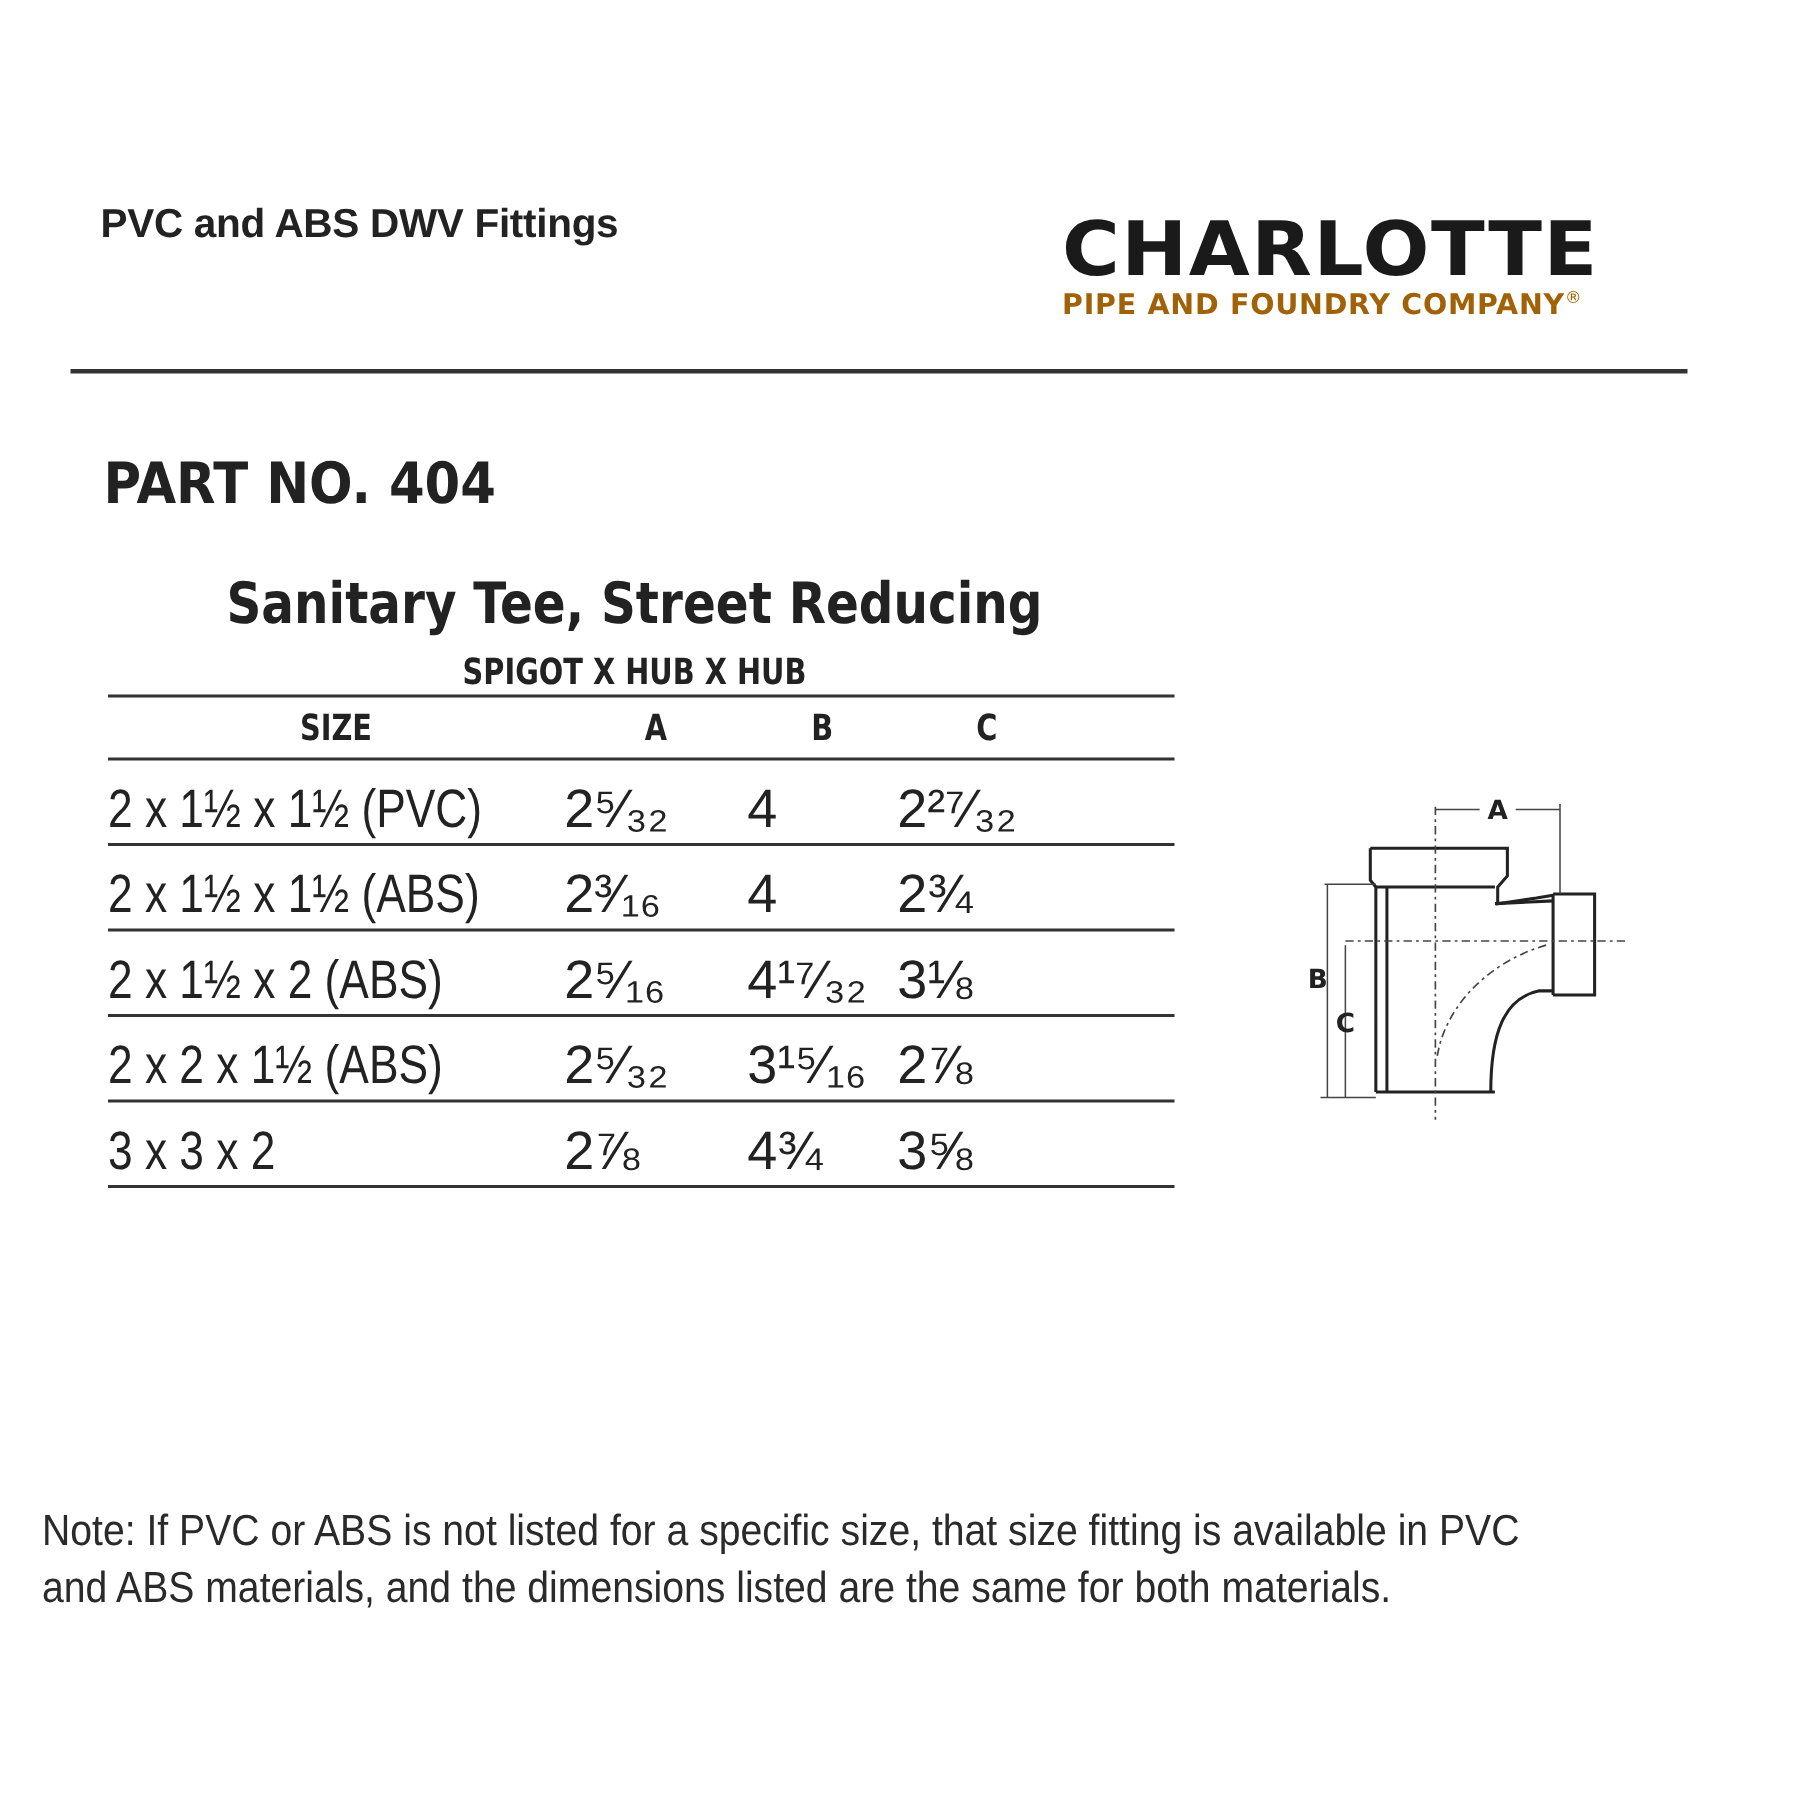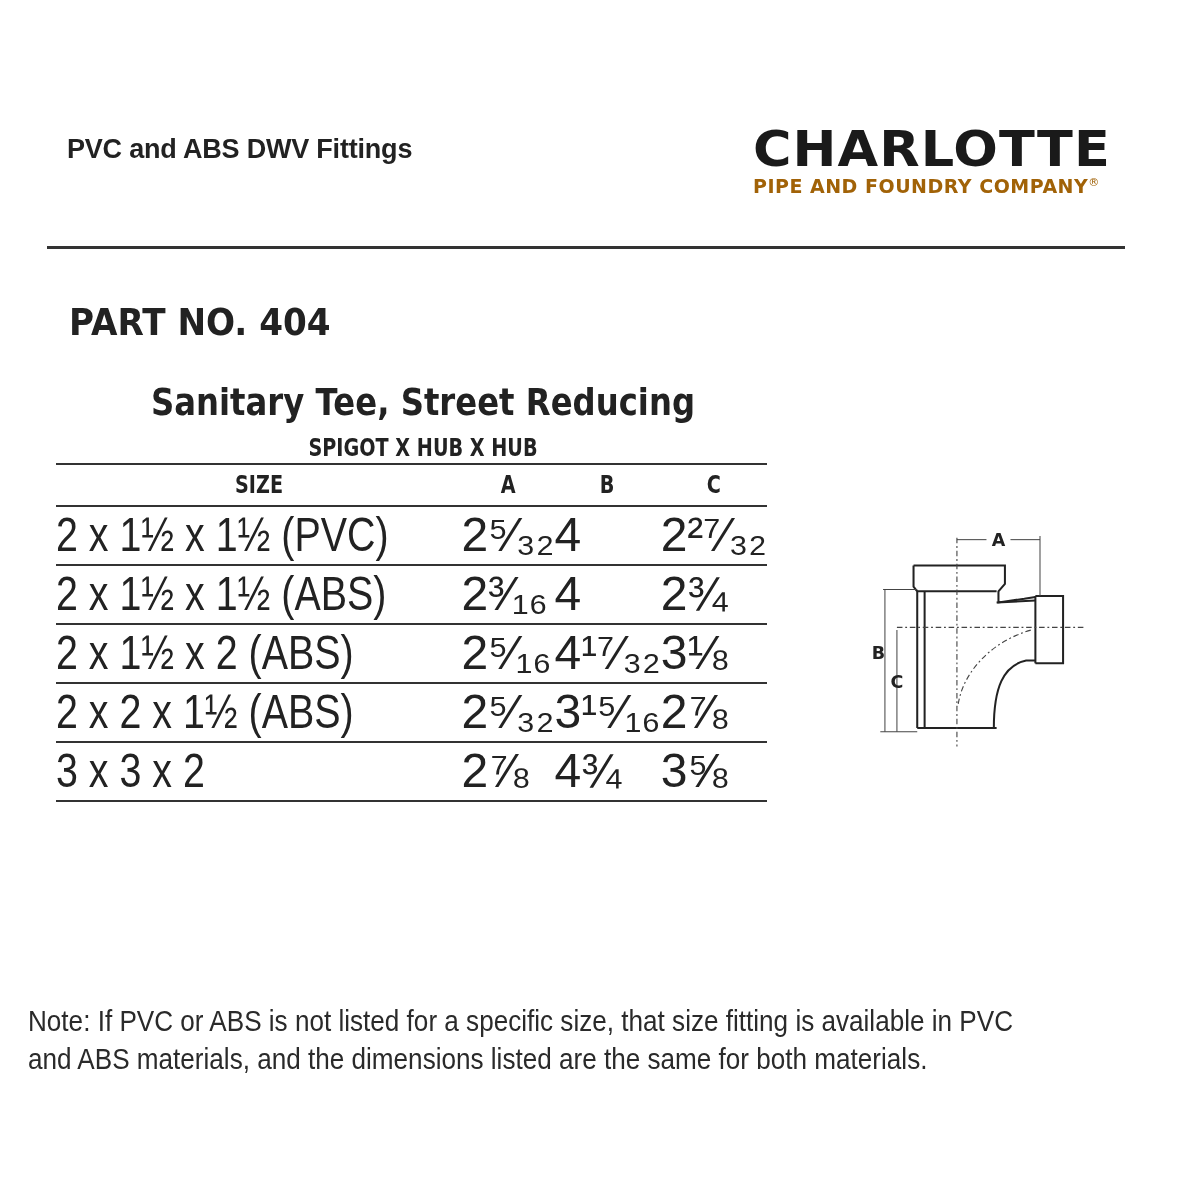--- a/index.html
+++ b/index.html
@@ -1,29 +1,29 @@
 <!DOCTYPE html>
 <html><head>
 <meta charset="utf-8">
 <style>
   html, body { margin:0; padding:0; background:#ffffff; }
   body { width:1200px; height:1200px; position:relative; overflow:hidden; color:#1a1a1a; font-family:"Liberation Sans", sans-serif; }
   .header-left { position:absolute; left:47px; top:134px; font-size:27px; font-weight:bold; letter-spacing:-0.2px; color:#222;margin-left:20px; }
-  .logo { position:absolute; left:708px; top:127px; width:420px;margin-left:45px; }
+  .logo { position:absolute; left:708px; top:144px; width:420px; }
   .logo-main { font-family:"DejaVu Sans", sans-serif; font-weight:bold; font-size:50px; letter-spacing:1px; line-height:44px; color:#1a1a1a; transform:scaleX(1.05); transform-origin:left; }
   .logo-sub { font-family:"DejaVu Sans", sans-serif; font-weight:bold; font-size:19px; letter-spacing:0.5px; margin-top:4px; color:#a16207; }
   .logo-sub sup { font-size:11px; font-weight:normal; }
   .rule { position:absolute; left:47px; top:246px; width:1078px; height:3px; background:#333; }
   .part-no { position:absolute; left:69px; top:300px; font-size:38px; font-weight:bold; color:#222; font-family:"DejaVu Sans", sans-serif; transform:scaleX(0.9); transform-origin:left; }
   .title { position:absolute; left:68px; width:710px; top:380px; text-align:center; font-size:38px; font-weight:bold; color:#222; font-family:"DejaVu Sans", sans-serif; transform:scaleX(0.85); }
   .subtitle { position:absolute; left:68px; width:710px; top:434px; text-align:center; font-size:24px; font-weight:bold; color:#222; font-family:"DejaVu Sans", sans-serif; transform:scaleX(0.8); }
-  table.dims { position:absolute; left:56px; top:463px; width:711px; border-collapse:collapse; }
+  table.dims { position:absolute; left:72px; top:463px; width:711px; border-collapse:collapse; }
   table.dims th { font-family:"DejaVu Sans", sans-serif; font-size:24px; font-weight:bold; height:40px; padding:0; border-top:2.5px solid #333; border-bottom:2.5px solid #333; color:#222; }
   table.dims th .sq { display:inline-block; transform:scaleX(0.8); }
-  table.dims td { font-family:"Liberation Sans", sans-serif; font-size:48px; height:53px; padding:0; border-bottom:2.5px solid #333; color:#222; vertical-align:bottom; padding-bottom:2px; }
+  table.dims td { font-family:"Liberation Sans", sans-serif; font-size:36px; height:53px; padding:0; border-bottom:2.5px solid #333; color:#222; vertical-align:bottom; padding-bottom:2px; }
   table.dims td .sq { display:inline-block; transform:scaleX(0.82); transform-origin:left; white-space:nowrap; }
   td.size { padding-left:8px; width:300px; }
   td.num { }
   th.col-size { width:250px; text-align:center; }
   th.col-a { width:122px; } th.col-b { width:100px; } th.col-c { width:120px; }
   .diagram { position:absolute; left:860px; top:525px; width:240px; height:225px; }
   .note { position:absolute; left:28px; top:1002px; width:1150px; font-size:29px; line-height:38px; color:#2a2a2a; font-family:"Liberation Sans", sans-serif; transform:scaleX(0.9); transform-origin:left; }
 </style>
 </head>
 <body>

